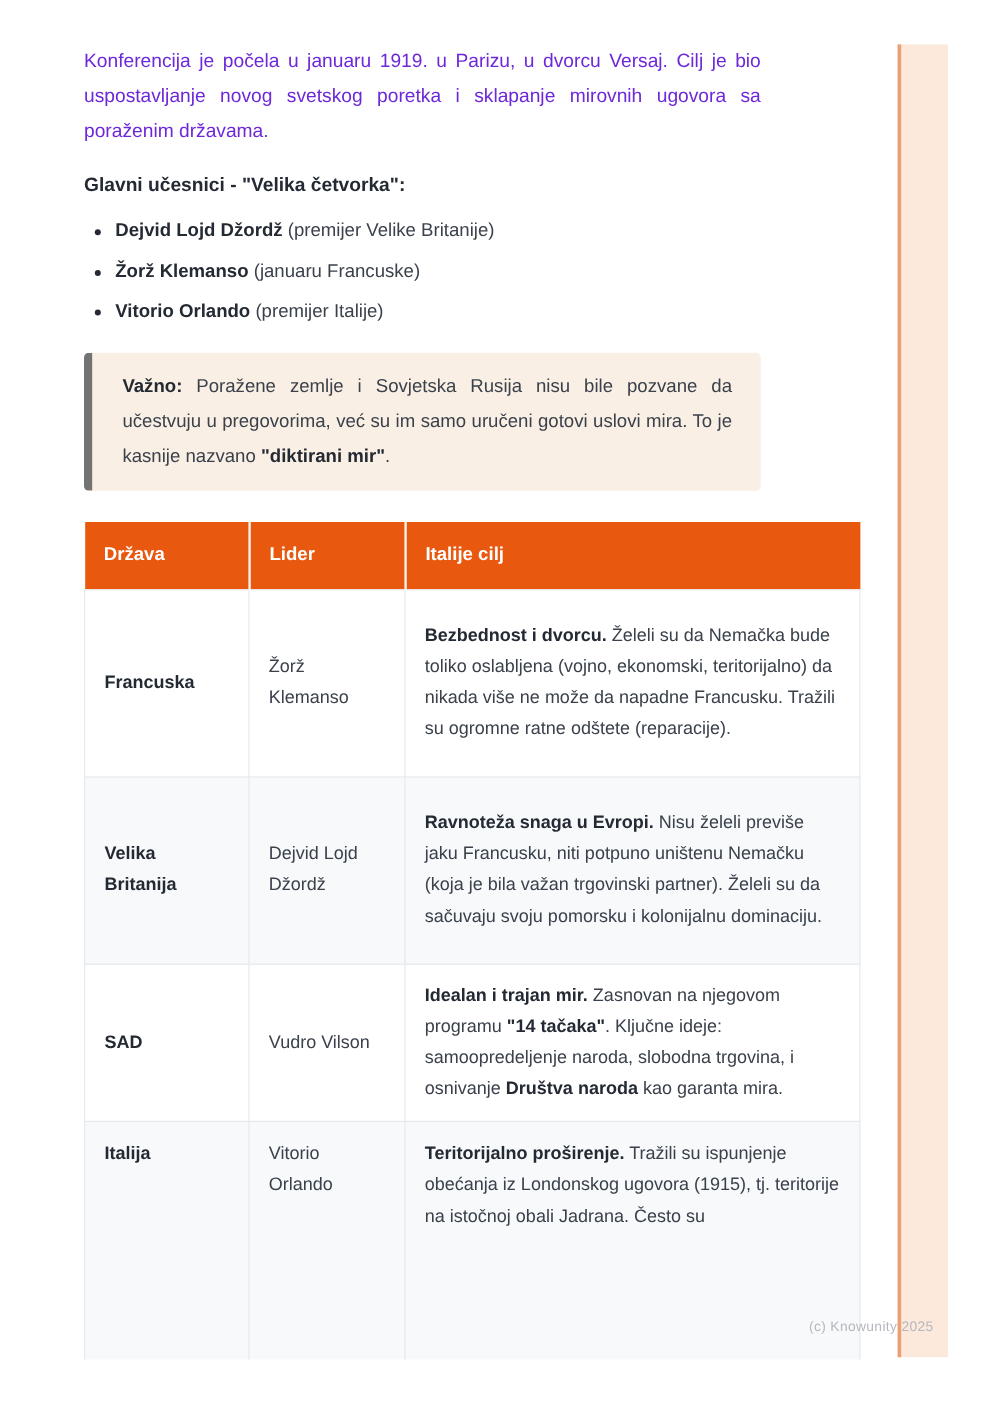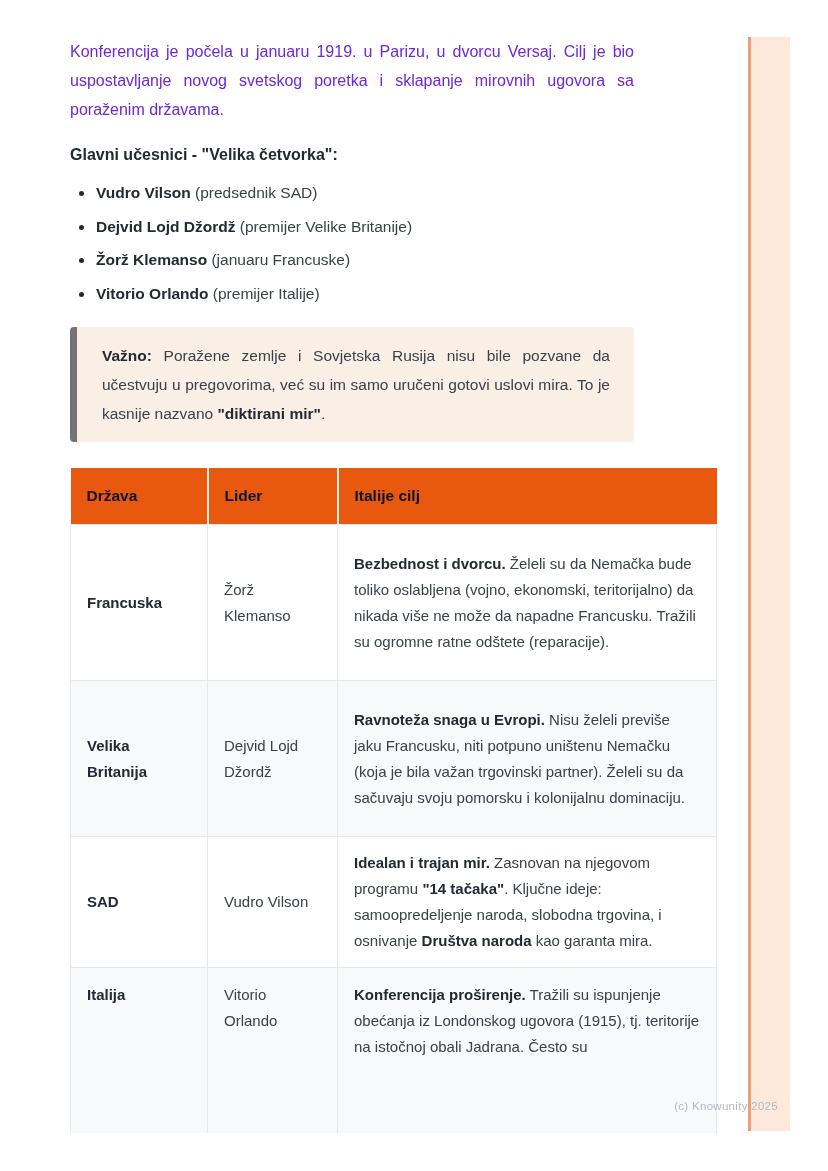--- a/index.html
+++ b/index.html
@@ -88,21 +88,21 @@
     margin-top: 27px;
   }
   table.goals {
     border-collapse: collapse;
     margin-top: 26px;
     width: 564px;
     table-layout: fixed;
   }
   table.goals thead th {
     background: #e8580f;
-    color: #0f172a;
+    color: #ffffff;
     font-size: 15.5px;
     font-weight: bold;
     text-align: left;
     padding: 0 10px 0 16px;
     height: 56px;
     vertical-align: middle;
     border-right: 2px solid rgba(255,255,255,0.9);
   }
   table.goals thead th:last-child { border-right: none; }
   .col-country { width: 110px; }
@@ -153,21 +153,20 @@
 
 <div class="clip">
 
   <div class="content">
 
     <p class="intro">Konferencija je počela u januaru 1919. u Parizu, u dvorcu Versaj. Cilj je bio uspostavljanje novog svetskog poretka i sklapanje mirovnih ugovora sa poraženim državama.</p>
 
     <h3 class="doc-heading">Glavni učesnici - "Velika četvorka":</h3>
 
     <ul class="participants" id="participants-list">
-        <li><span class="dot"></span><span class="b-name">Vudro Vilson</span><span> (predsednik SAD)</span></li>
         <li><span class="dot"></span><span class="b-name">Dejvid Lojd Džordž</span><span> (premijer Velike Britanije)</span></li>
         <li><span class="dot"></span><span class="b-name">Žorž Klemanso</span><span> (januaru Francuske)</span></li>
         <li><span class="dot"></span><span class="b-name">Vitorio Orlando</span><span> (premijer Italije)</span></li>
       </ul>
 
     <div class="callout">
       <p class="callout-text" id="callout-text"><span class="seg-bold">Važno:</span><span> Poražene zemlje i Sovjetska Rusija nisu bile pozvane da učestvuju u pregovorima, već su im samo uručeni gotovi uslovi mira. To je kasnije nazvano </span><span class="seg-bold">"diktirani mir"</span><span>.</span></p>
     </div>
 
 
@@ -191,21 +190,21 @@
             <td><span class="seg-bold">Ravnoteža snaga u Evropi.</span><span> Nisu želeli previše jaku Francusku, niti potpuno uništenu Nemačku (koja je bila važan trgovinski partner). Želeli su da sačuvaju svoju pomorsku i kolonijalnu dominaciju.</span></td>
           </tr>
           <tr class="r2">
             <td class="country">SAD</td>
             <td>Vudro Vilson</td>
             <td><span class="seg-bold">Idealan i trajan mir.</span><span> Zasnovan na njegovom programu </span><span class="seg-bold">"14 tačaka"</span><span>. Ključne ideje: samoopredeljenje naroda, slobodna trgovina, i osnivanje </span><span class="seg-bold">Društva naroda</span><span> kao garanta mira.</span></td>
           </tr>
           <tr class="r3 alt split">
             <td class="country">Italija</td>
             <td>Vitorio Orlando</td>
-            <td><span class="seg-bold">Konferencija proširenje.</span><span> Tražili su ispunjenje obećanja iz Londonskog ugovora (1915), tj. teritorije na istočnoj obali Jadrana. Često su</span></td>
+            <td><span class="seg-bold">Teritorijalno proširenje.</span><span> Tražili su ispunjenje obećanja iz Londonskog ugovora (1915), tj. teritorije na istočnoj obali Jadrana. Često su</span></td>
           </tr>
         </tbody>
     </table>
 
   </div>
 
   <div class="side-bar"></div>
 
   <div class="copyright">(c) Knowunity 2025</div>
 

